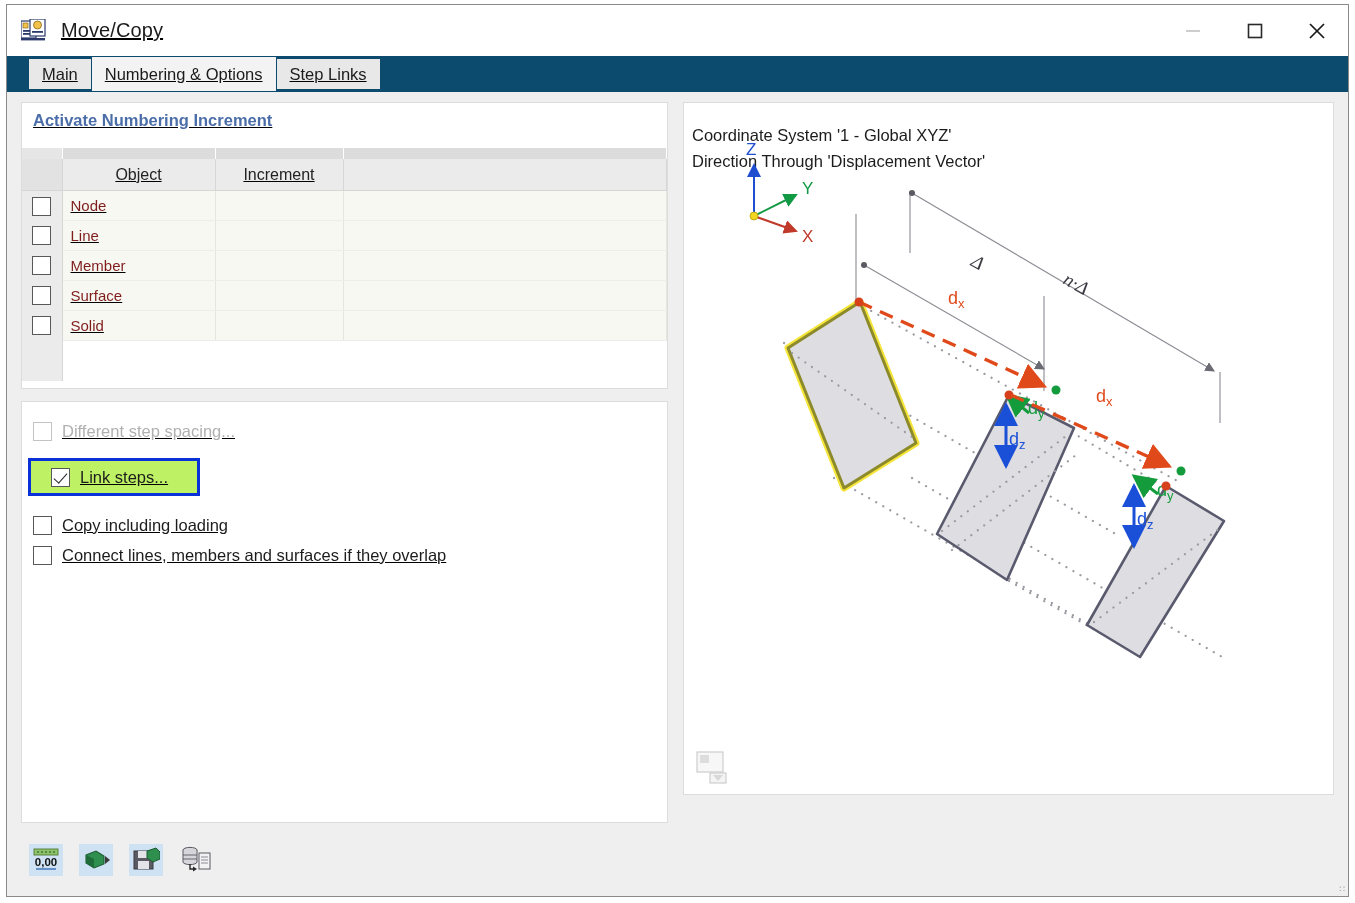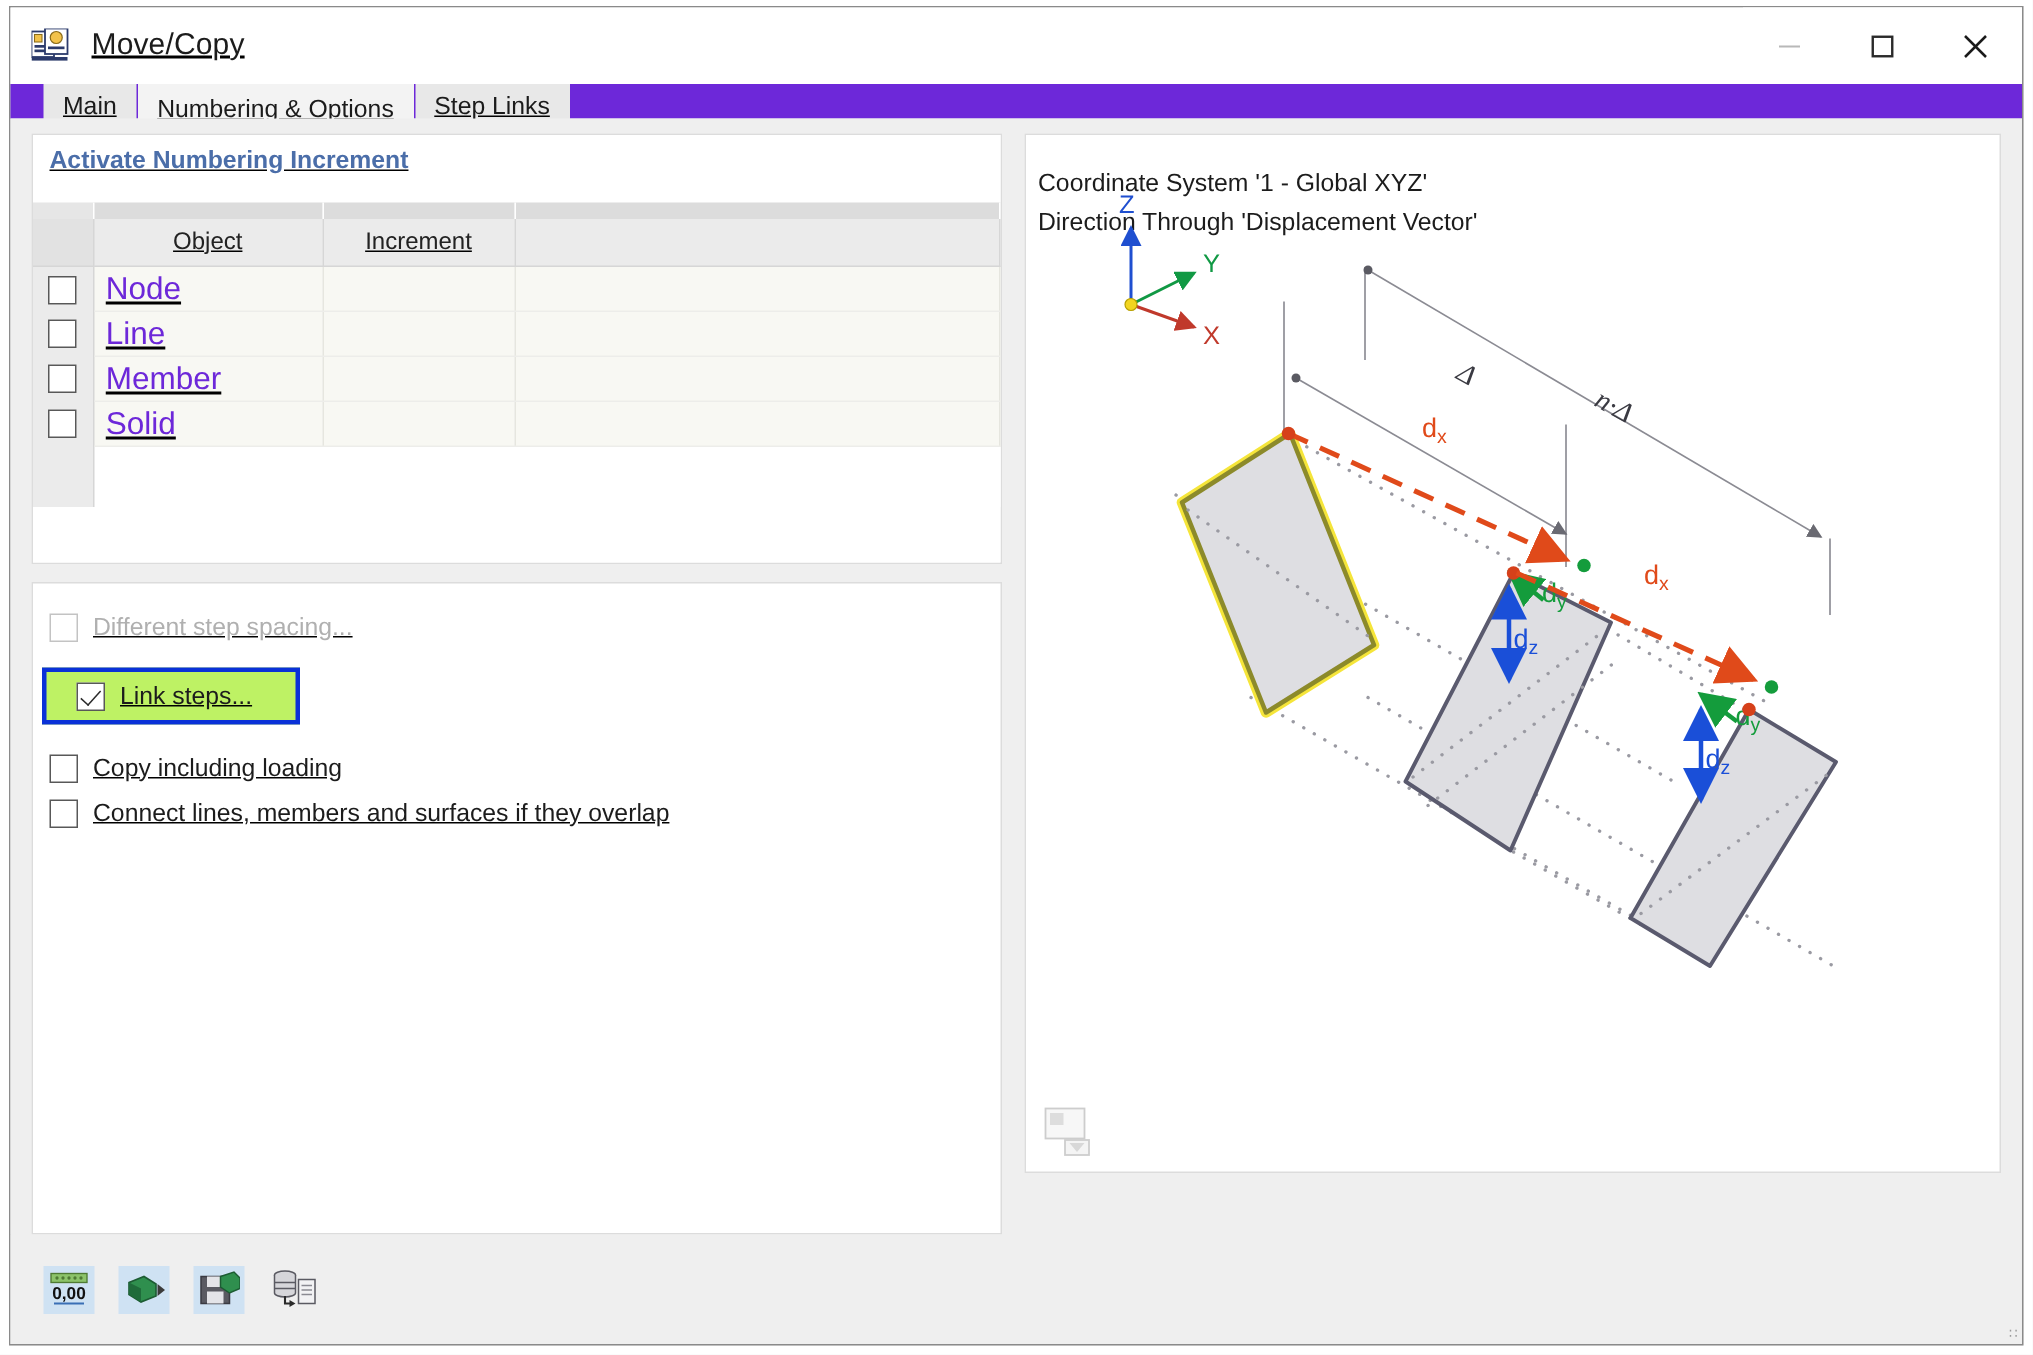--- a/index.html
+++ b/index.html
@@ -54,24 +54,24 @@
   }
   .wbtn {
     width: 62px; height: 51px;
     display: flex; align-items: center; justify-content: center;
     background: #ffffff;
   }
   .wbtn svg { display: block; }
 
   
   #tabstrip {
-    height: 23px;
-    background: #6d28d9;
-    display: flex;
-    align-items: flex-start;
+    height: 36px;
+    background: #0c4a6e;
+    display: flex;
+    align-items: center;
     padding-left: 22px;
     flex: none;
     box-sizing: border-box;
   }
   .tab {
     height: 30px;
     line-height: 30px;
     padding: 0 13px;
     font-size: 16.5px;
     color: #1b1b1b;
@@ -143,22 +143,22 @@
     text-align: center;
     padding: 0;
   }
   tr.head-row td.corner { background: #e2e2e2; }
   tr.data-row td {
     height: 29px;
     background: #f8f8f3;
     border-right: 1px solid #e6e6df;
     border-bottom: 1px solid #ededea;
     padding: 0;
-    font-size: 21px;
-    color: #6d28d9;
+    font-size: 15px;
+    color: #7f1d1d;
   }
   tr.data-row td.corner {
     background: #ebebeb;
     border-right: 1px solid #d6d6d6;
     border-bottom: none;
     text-align: center;
     vertical-align: middle;
   }
   tr.data-row td.objname { padding-left: 8px; }
   tr.tail-row td {
@@ -376,20 +376,28 @@
                 </td>
                 <td class="objname">Line</td>
                 <td></td>
                 <td></td>
               </tr>
               <tr class="data-row">
                 <td class="corner">
                   <span class="cb"></span>
                 </td>
                 <td class="objname">Member</td>
+                <td></td>
+                <td></td>
+              </tr>
+              <tr class="data-row">
+                <td class="corner">
+                  <span class="cb"></span>
+                </td>
+                <td class="objname">Surface</td>
                 <td></td>
                 <td></td>
               </tr>
               <tr class="data-row">
                 <td class="corner">
                   <span class="cb"></span>
                 </td>
                 <td class="objname">Solid</td>
                 <td></td>
                 <td></td>

